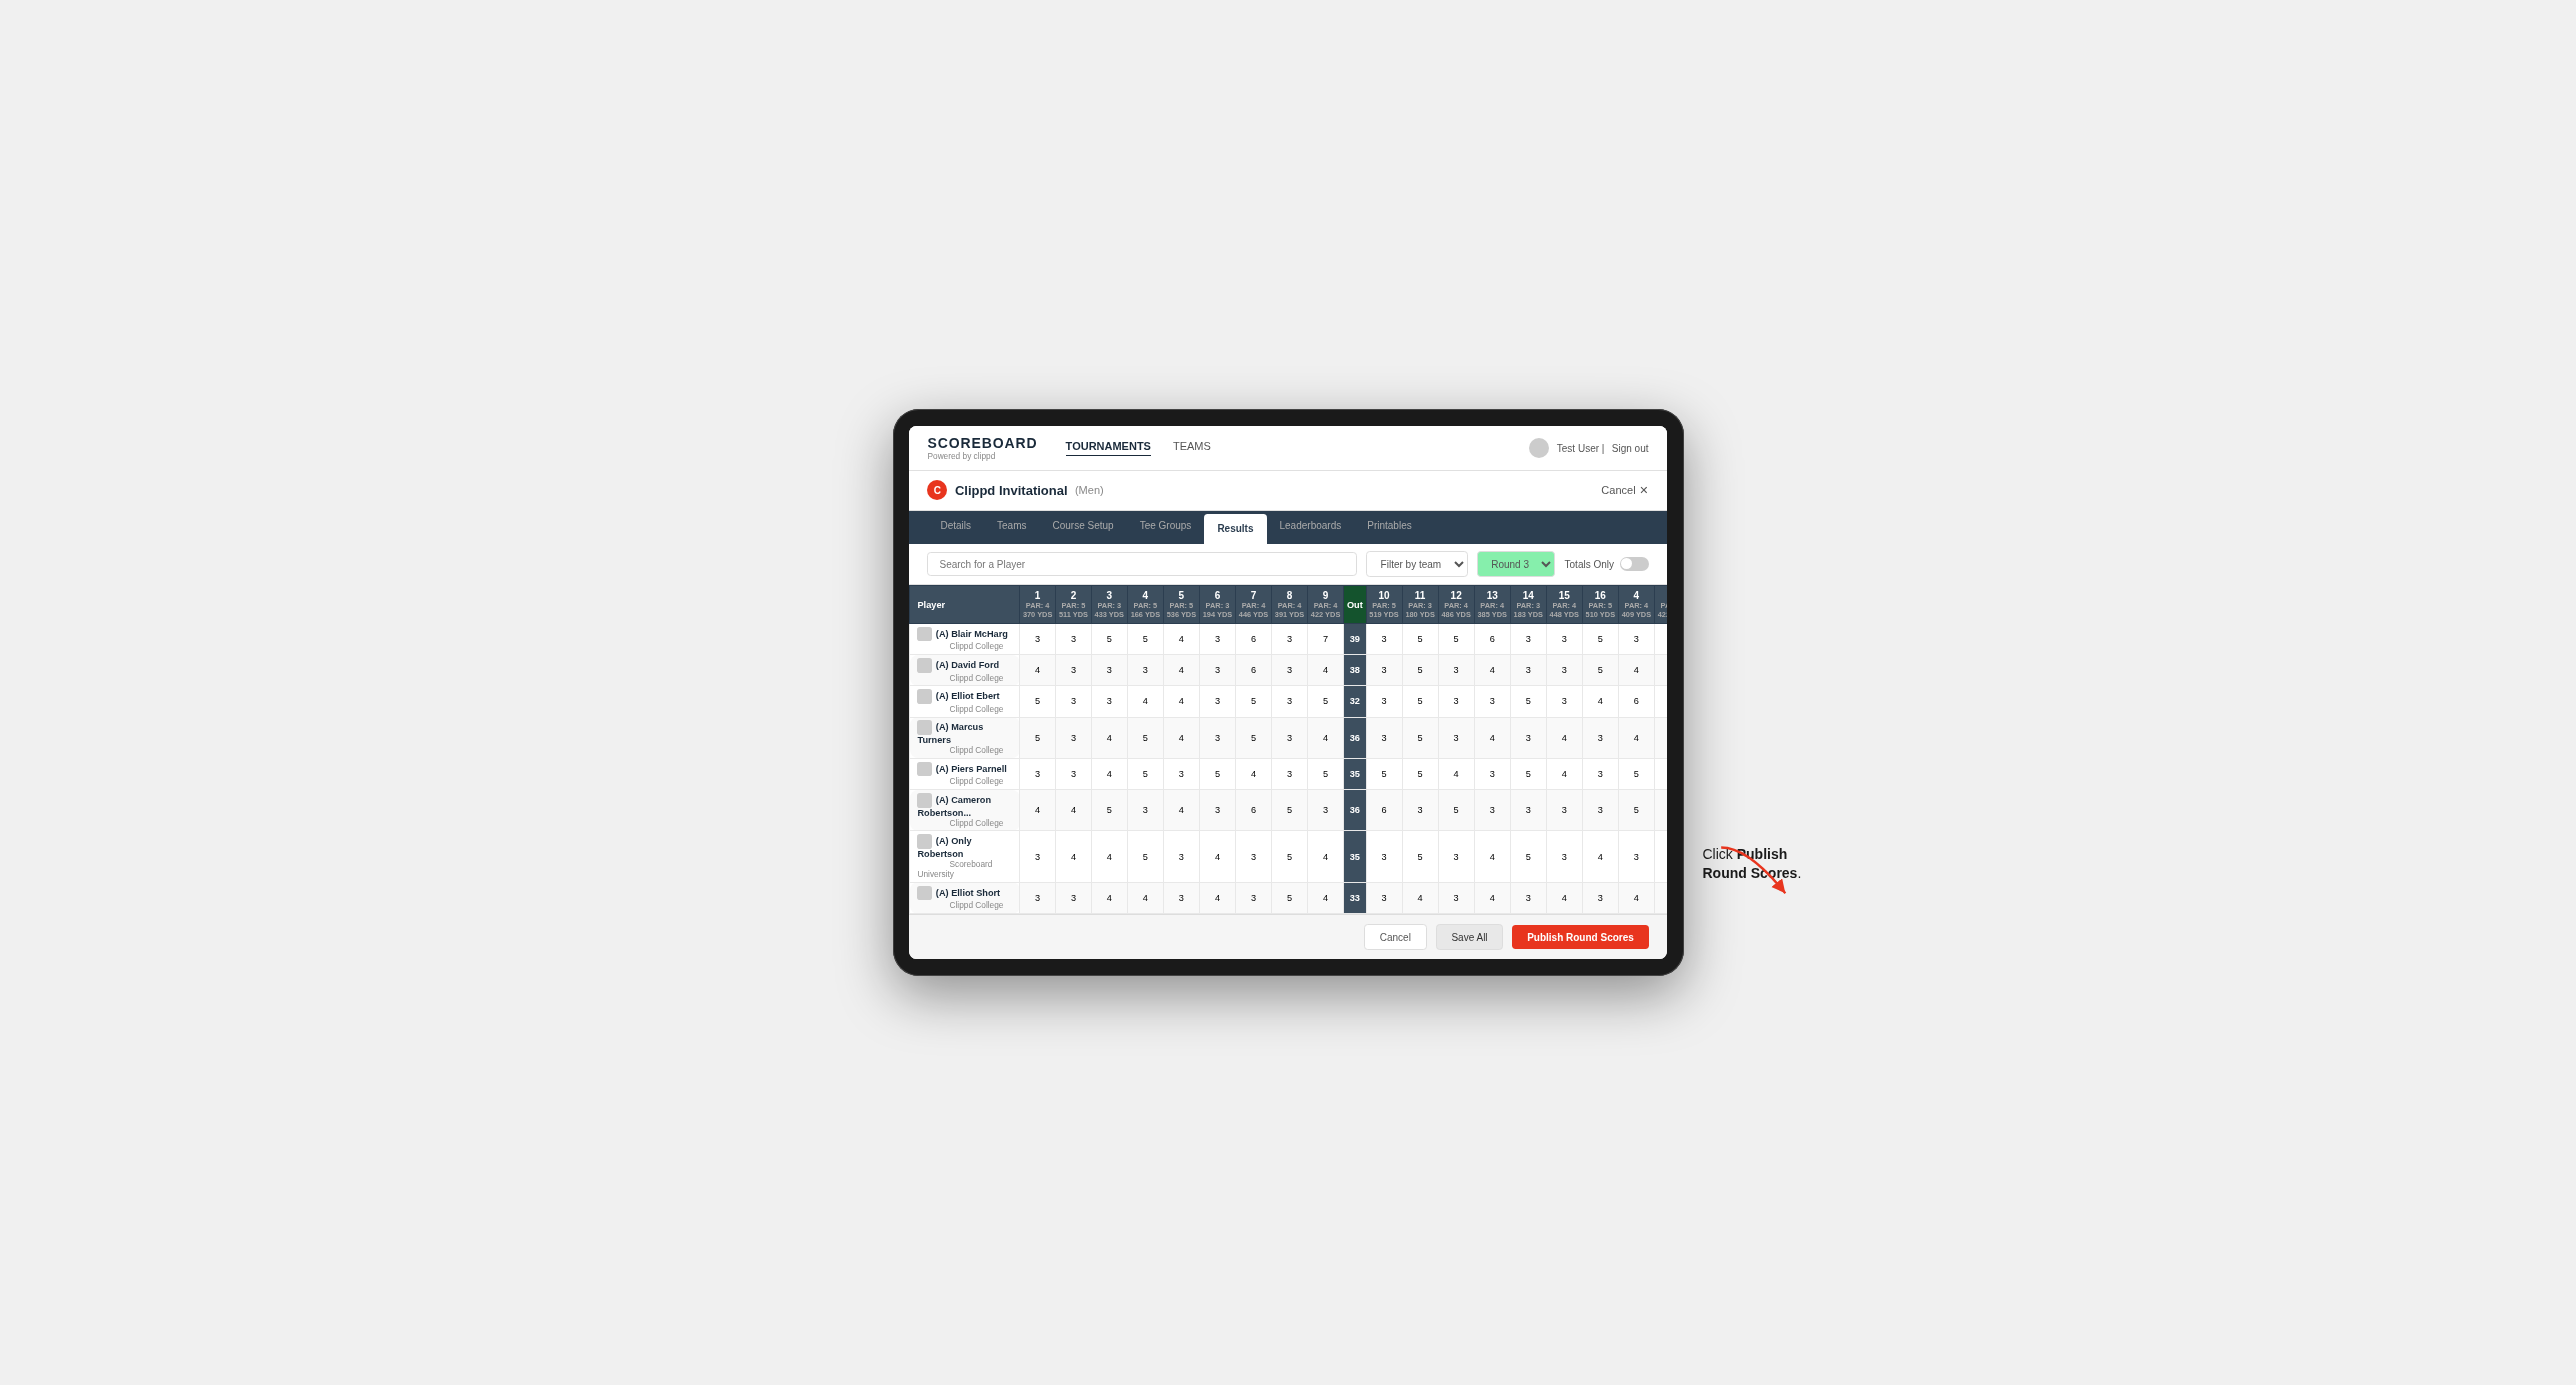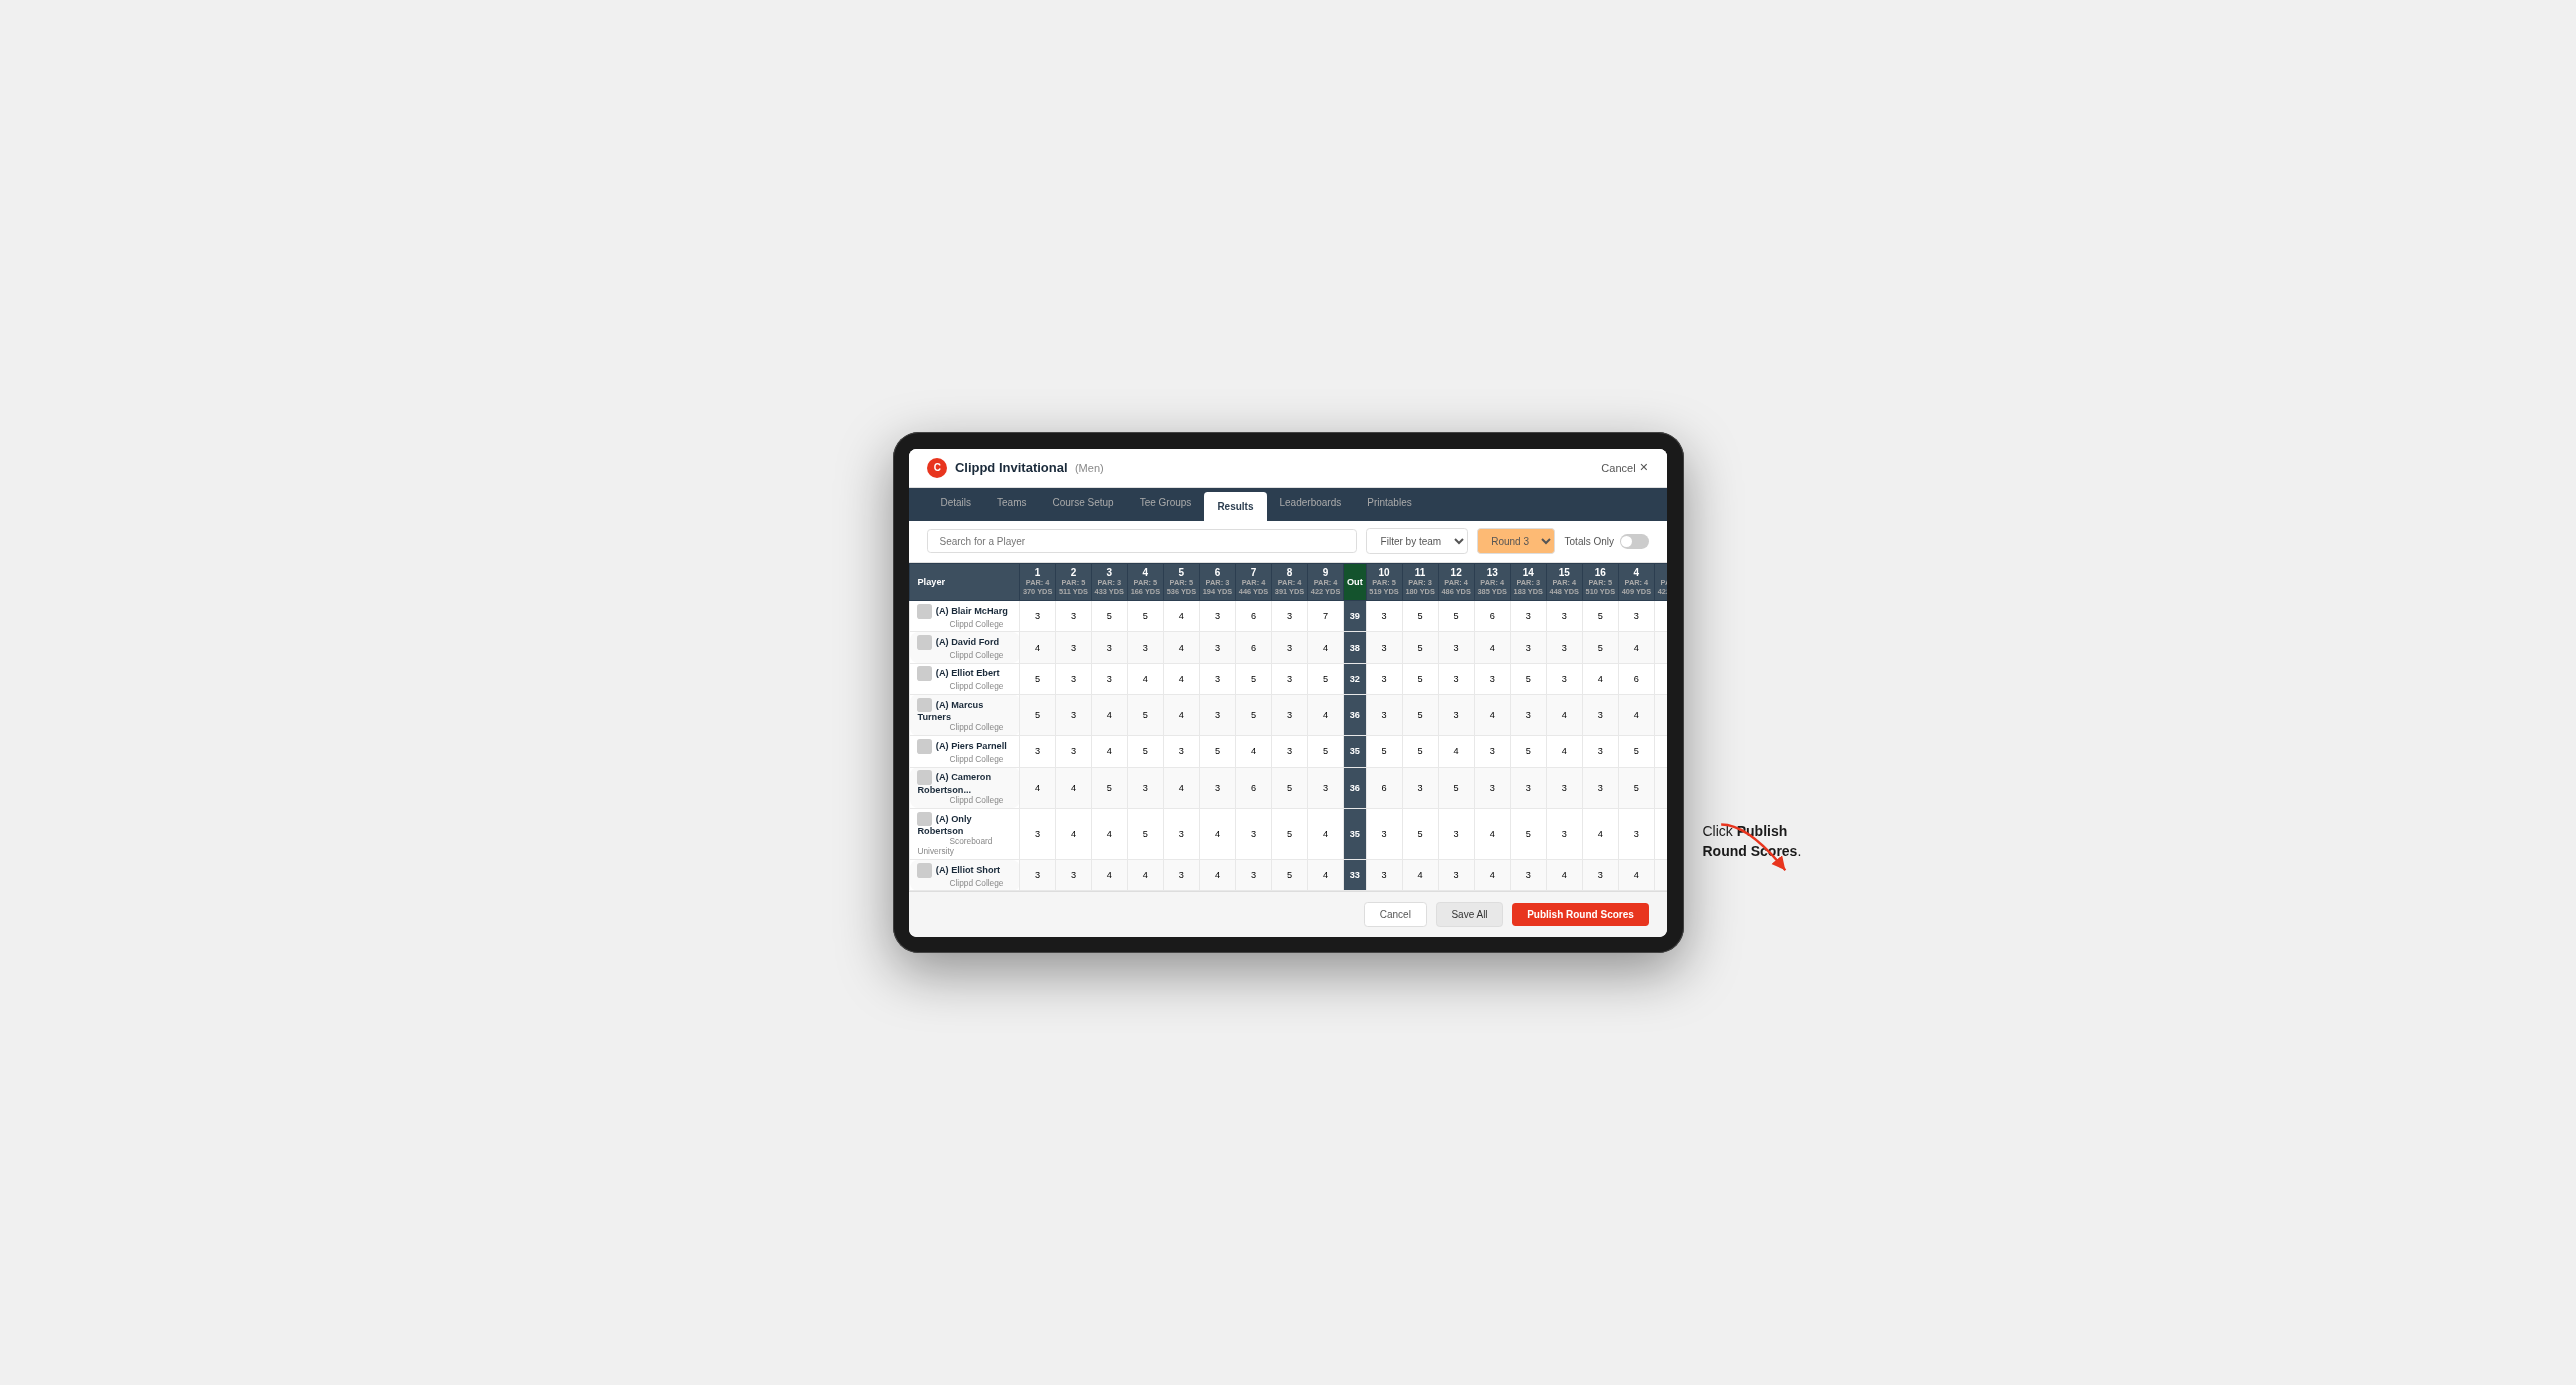--- a/index.html
+++ b/index.html
@@ -158,21 +158,21 @@
       color: #555;
       background: #fff;
       cursor: pointer;
     }
     .round-select {
       padding: 5.5px 9.2px;
       border: 0.9px solid #ddd;
       border-radius: 3.7px;
       font-size: 10px;
       color: #555;
-      background: #fdba74;
+      background: #86efac;
       cursor: pointer;
     }
     .totals-toggle {
       display: flex;
       align-items: center;
       gap: 5.5px;
       font-size: 10px;
       color: #555;
     }
     .toggle-switch {
@@ -337,20 +337,37 @@
       display: inline-block;
     }
   </style>
 </head>
 <body>
 
 <div class="relative-wrap">
   <div class="device-frame">
     <div class="device-screen">
 
+      <div class="top-nav">
+        <div class="nav-left">
+          <div class="logo-area">
+            <span class="logo-text">SCOREBOARD</span>
+            <span class="logo-sub">Powered by clippd</span>
+          </div>
+          <div class="nav-links">
+            <span class="nav-link active">TOURNAMENTS</span>
+            <span class="nav-link">TEAMS</span>
+          </div>
+        </div>
+        <div class="nav-right">
+          <span class="user-avatar"></span>
+          <span>Test User |</span>
+          <span style="cursor:pointer; color:#555;">Sign out</span>
+        </div>
+      </div>
 
       <div class="tournament-header">
         <div class="tournament-title">
           <div class="tournament-icon">C</div>
           <span>Clippd Invitational</span>
           <span class="tournament-gender">(Men)</span>
         </div>
         <div class="cancel-btn">
           <span>Cancel</span>
           <span>✕</span>

